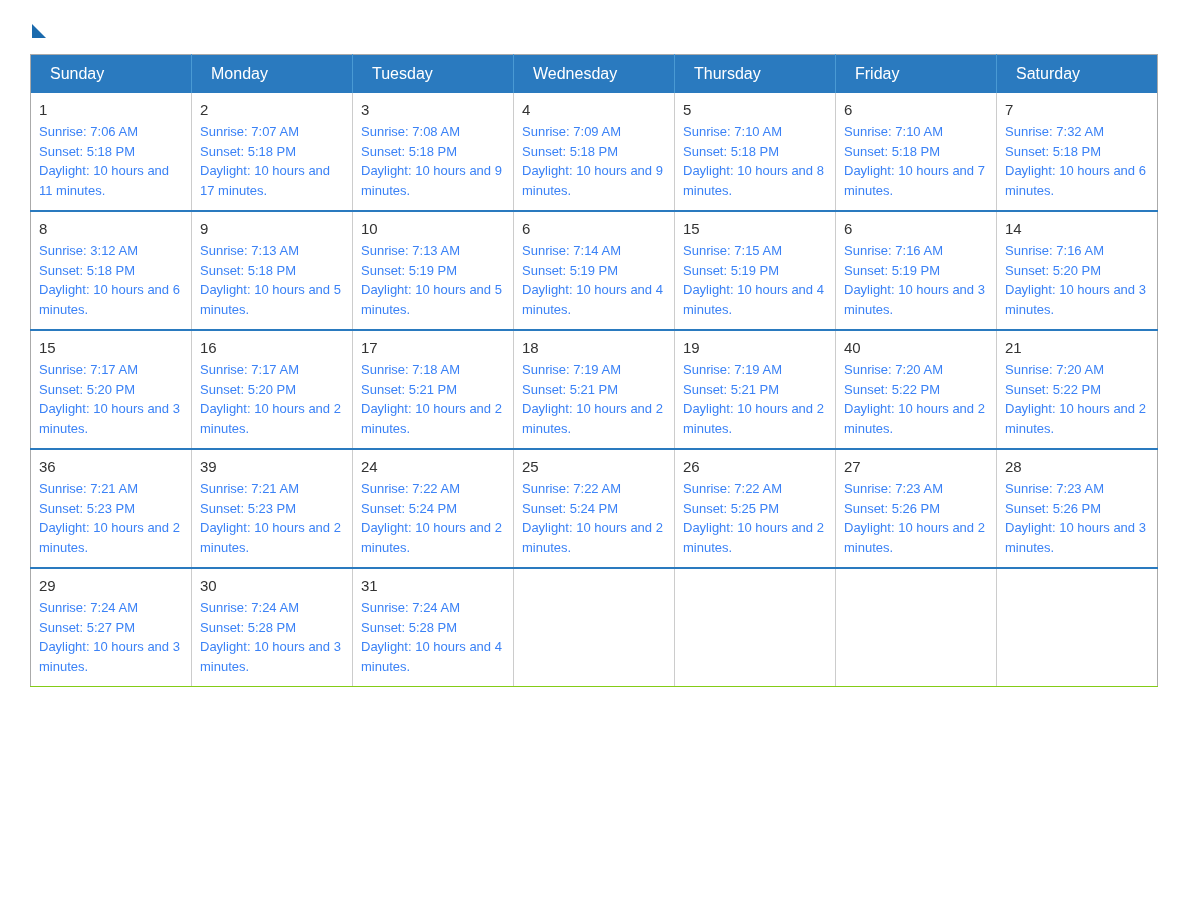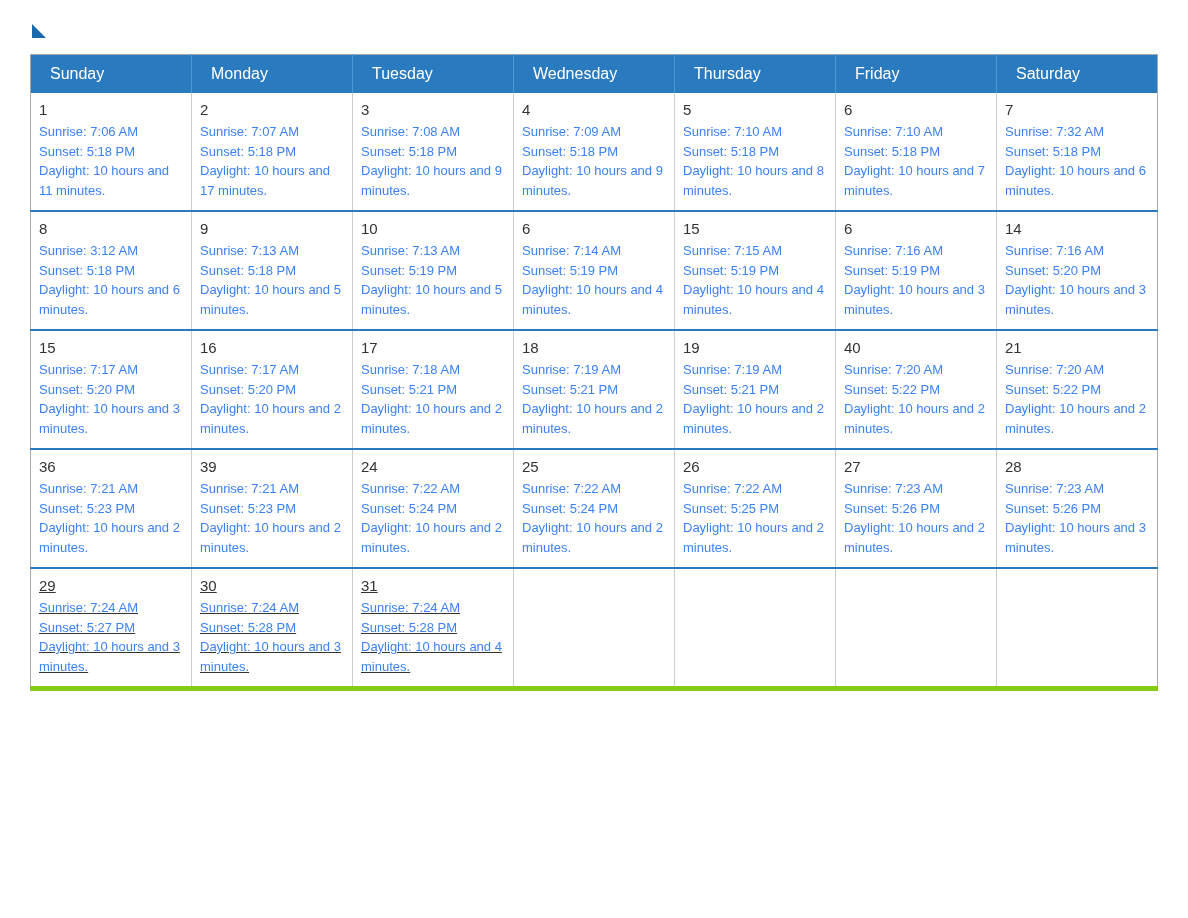--- a/index.html
+++ b/index.html
@@ -83,22 +83,21 @@
       border-bottom: 2px solid #2a7abf;
       font-size: 13px;
       color: #333;
       width: calc(100% / 7);
       min-height: 90px;
     }
     .calendar-table td:last-child {
       border-right: none;
     }
     .calendar-table tr:last-child td {
-      border-bottom: 5px solid #84cc16;
-      text-decoration: underline;
+      border-bottom: 1px solid #84cc16;
     }
     .day-number {
       font-size: 15px;
       font-weight: normal;
       margin-bottom: 4px;
       display: block;
     }
     .day-info {
       font-size: 13px;
       line-height: 1.5;

